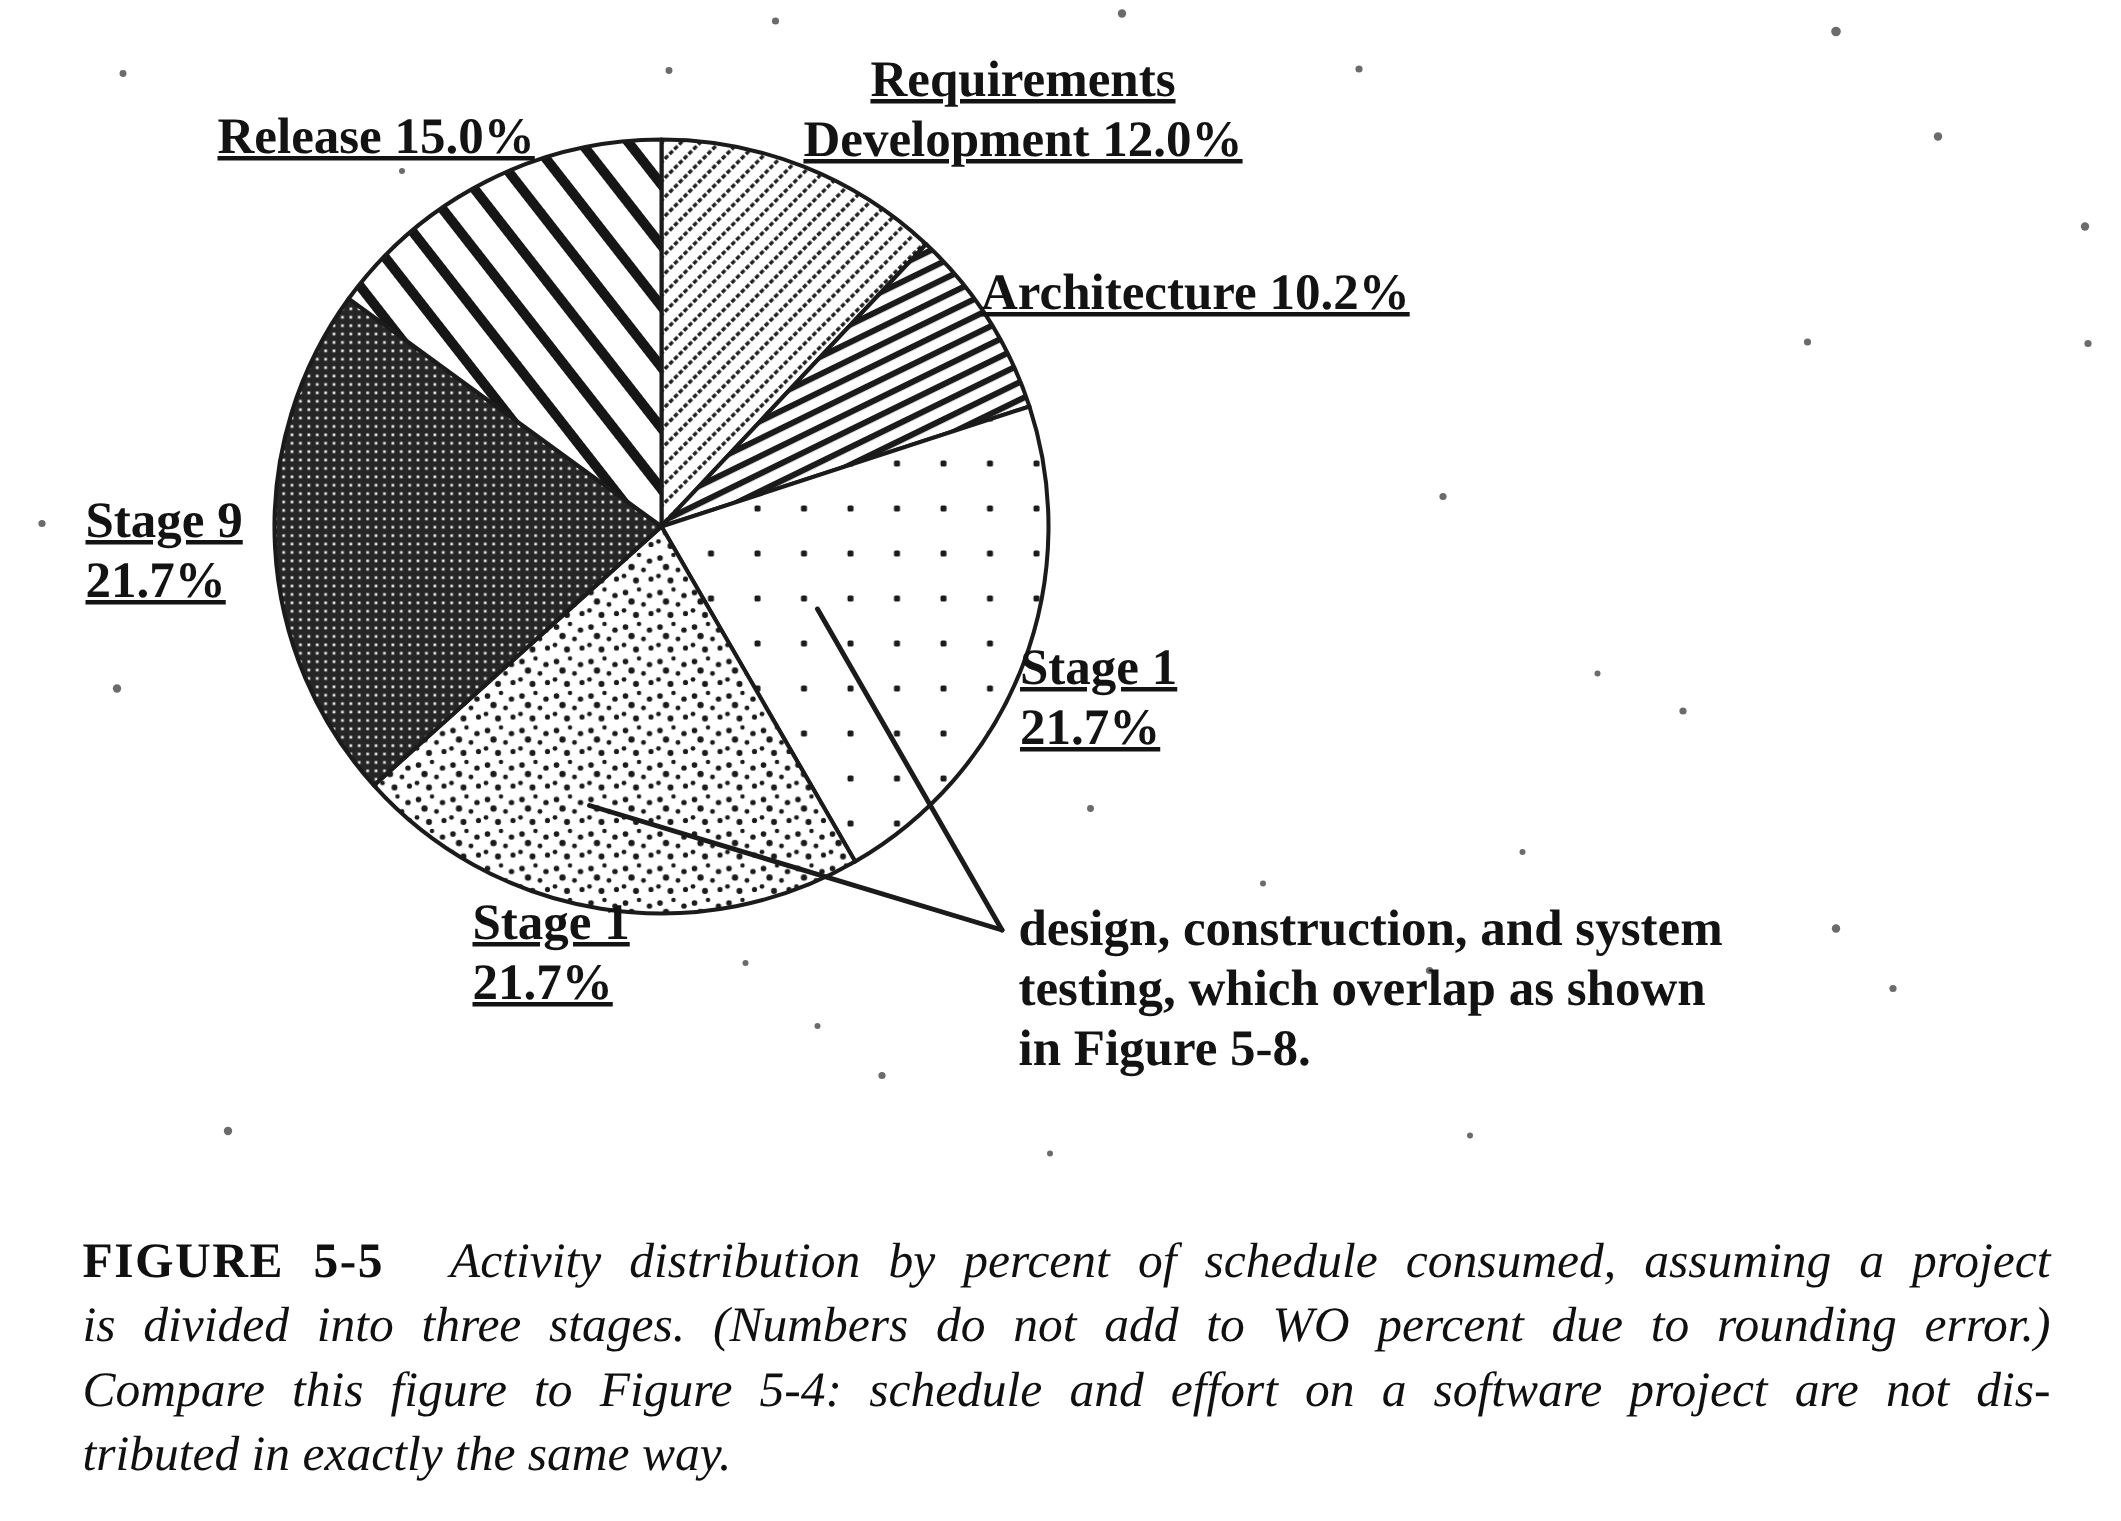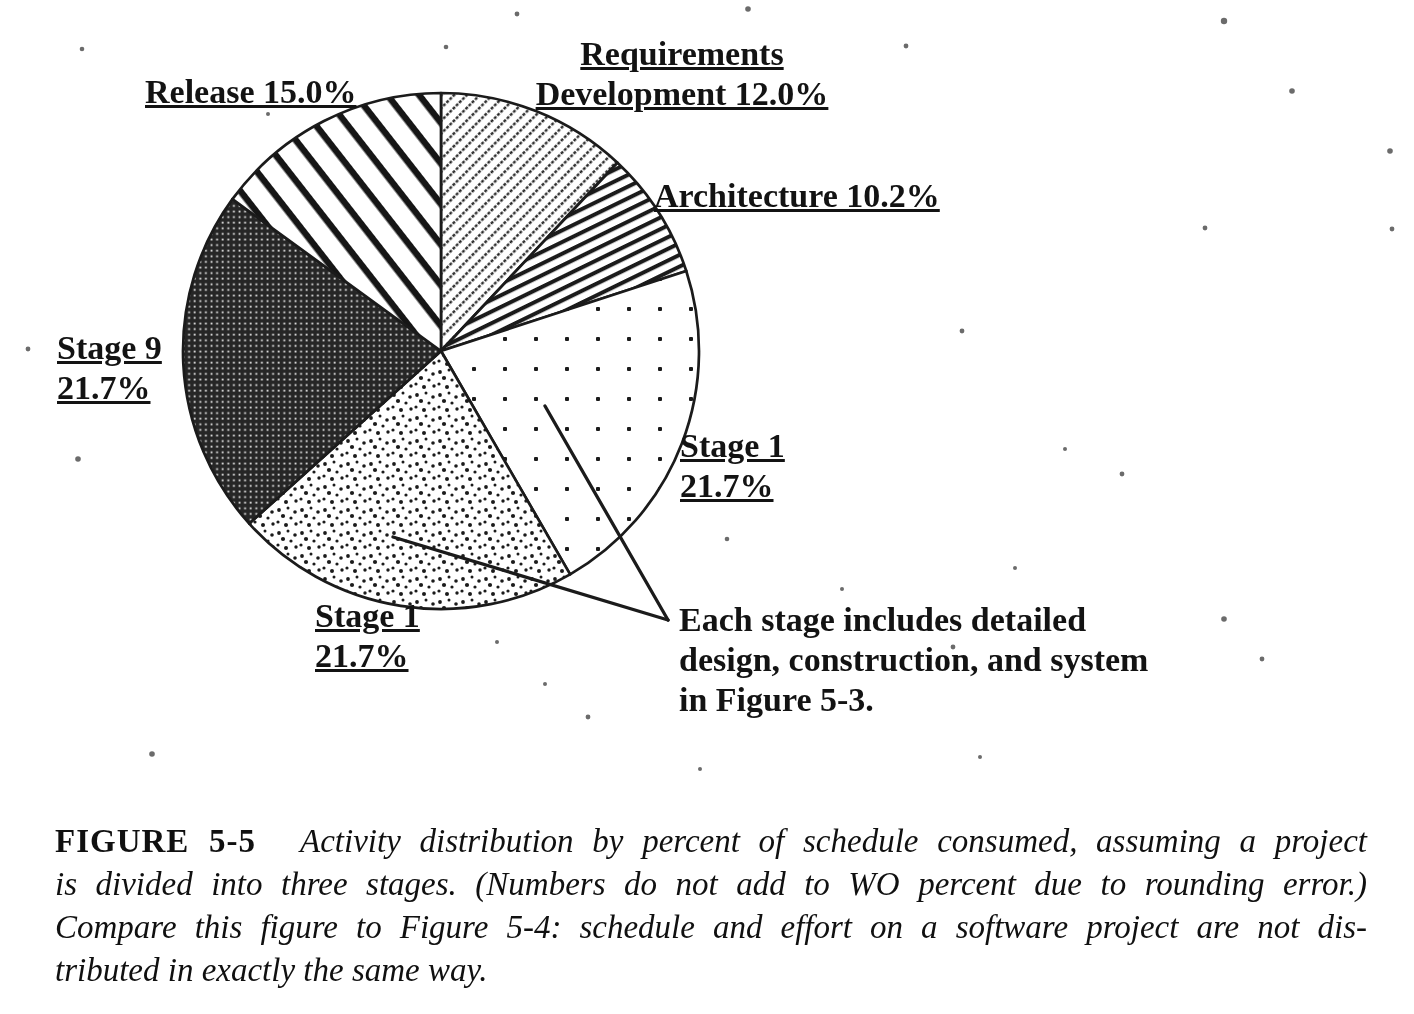--- a/index.html
+++ b/index.html
@@ -166,23 +166,23 @@
     <span class="ln">Stage 1</span>
     <span class="ln">21.7%</span>
   </div>
 
   <div class="lbl" style="left:315px;top:596px;">
     <span class="ln">Stage 1</span>
     <span class="ln">21.7%</span>
   </div>
 
   <div class="annotation">
-    <span class="ln">Each stage includes detailed</span>
     <span class="ln">design, construction, and system</span>
-    <span class="ln">in Figure 5-3.</span>
+    <span class="ln">testing, which overlap as shown</span>
+    <span class="ln">in Figure 5-8.</span>
   </div>
 
   <div class="caption">
     <div class="caption-line">
       <span class="fig-label">FIGURE 5-5</span><span class="fig-gap"></span><span>Activity distribution by percent of schedule consumed, assuming a project</span>
     </div>
     <div class="caption-line">is divided into three stages. (Numbers do not add to WO percent due to rounding error.)</div>
     <div class="caption-line">Compare this figure to Figure 5-4: schedule and effort on a software project are not dis-</div>
     <div class="caption-line last">tributed in exactly the same way.</div>
   </div>

